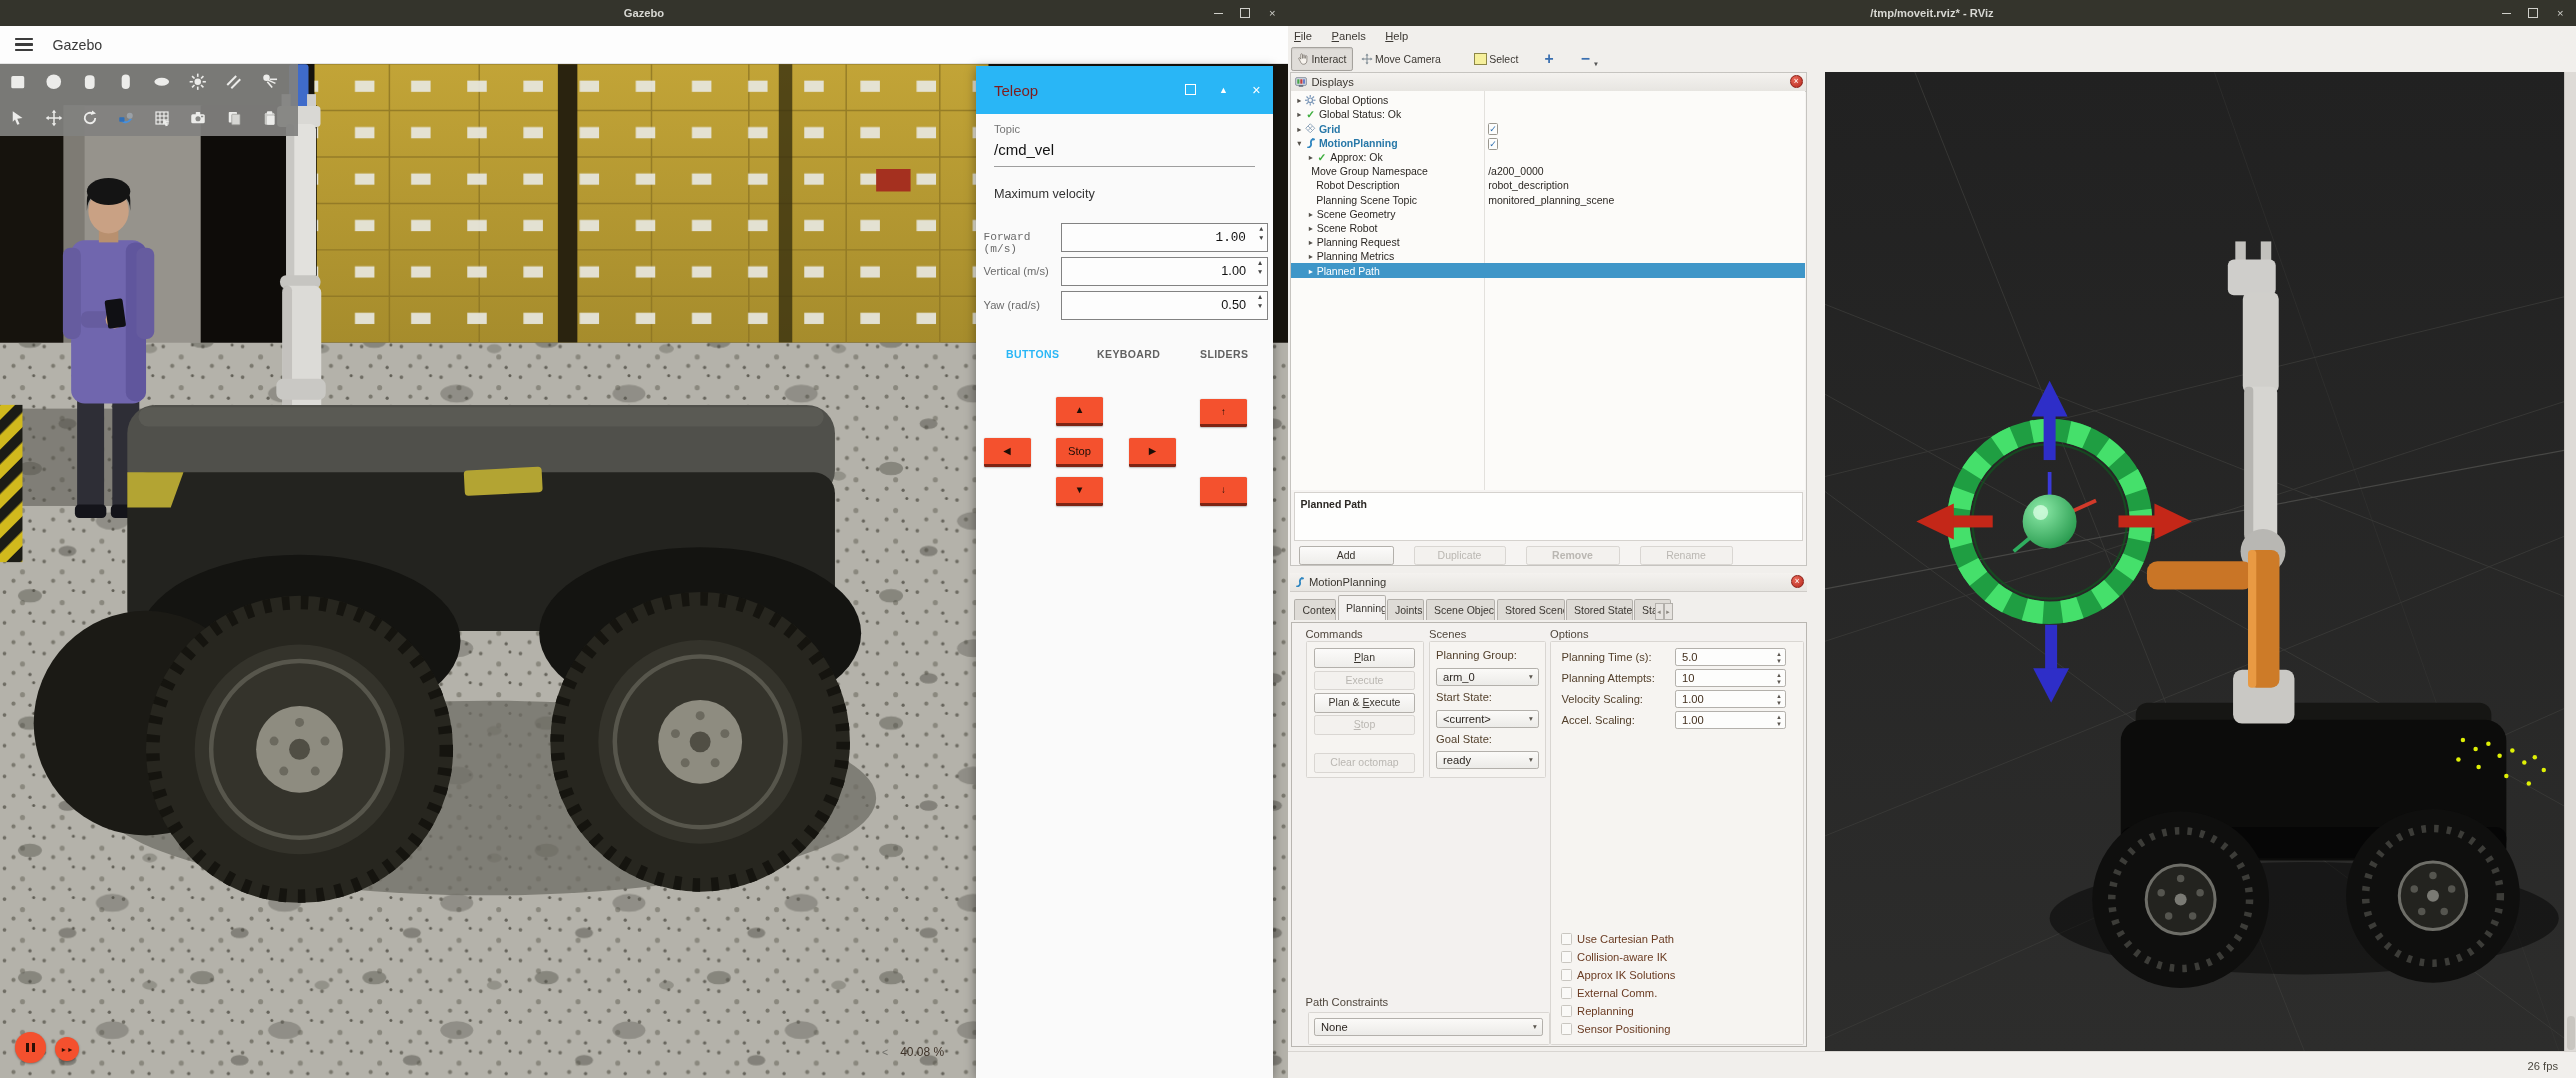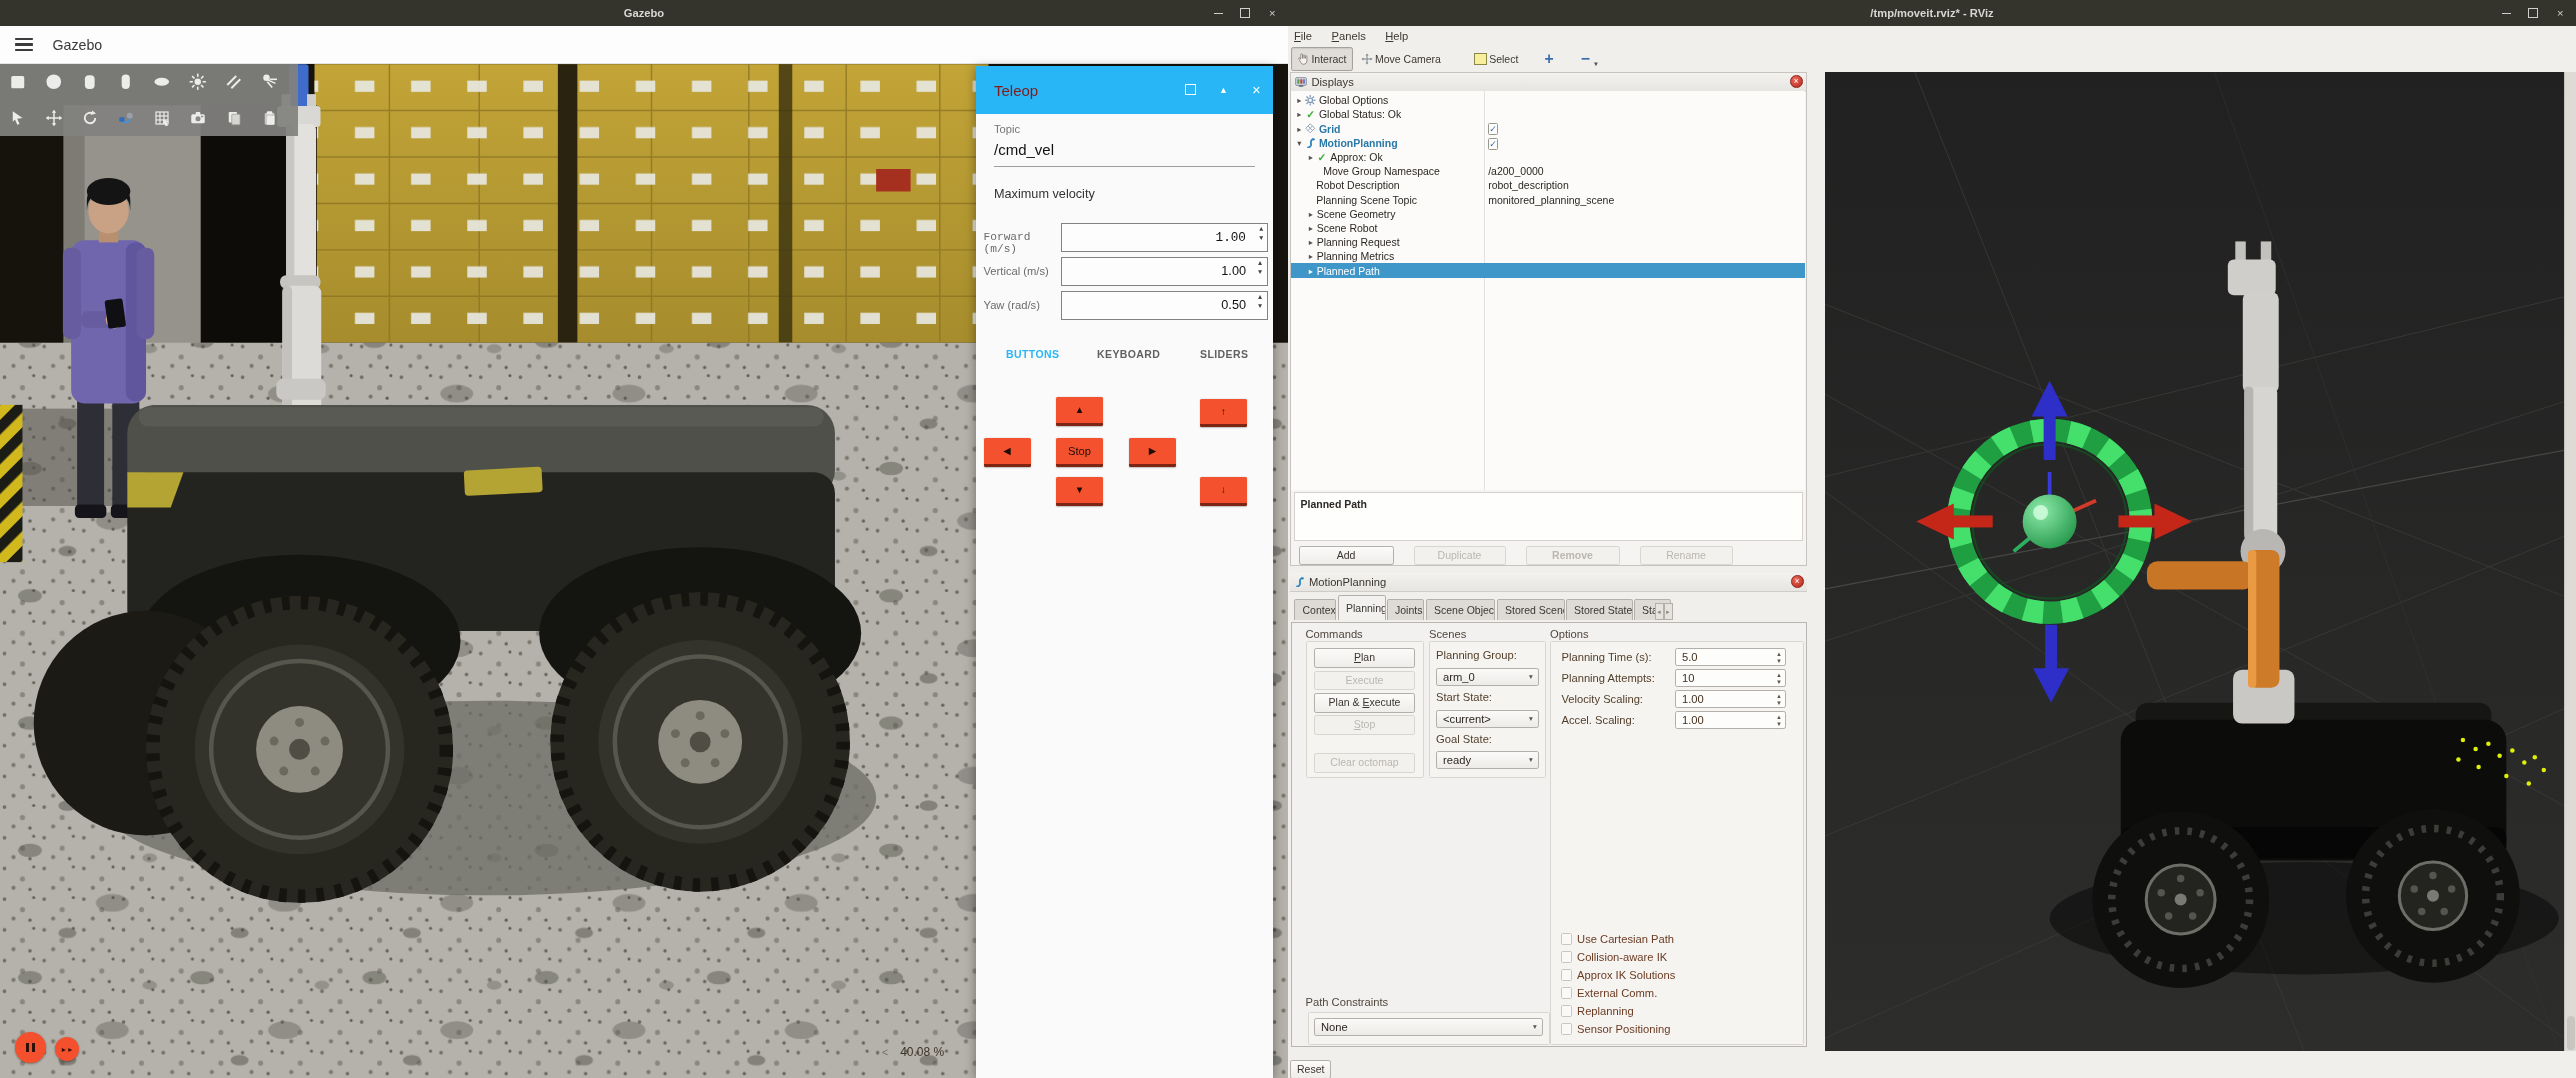--- a/index.html
+++ b/index.html
@@ -587,21 +587,21 @@
             </span>
           <span class="lbl blue">MotionPlanning</span>
           <span class="val"><span class="cbx">✓</span></span>
         </div>
         <div class="trow">
           <span class="exp" style="margin-left:15px;">▸</span>
           <span class="ic gcheck">✓</span>
           <span class="lbl">Approx: Ok</span>
         </div>
         <div class="trow">
-          <span class="lbl" style="margin-left:32px;">Move Group Namespace</span>
+          <span class="lbl" style="margin-left:20px;">Move Group Namespace</span>
           <span class="val">/a200_0000</span>
         </div>
         <div class="trow">
           <span class="lbl" style="margin-left:25px;">Robot Description</span>
           <span class="val">robot_description</span>
         </div>
         <div class="trow">
           <span class="lbl" style="margin-left:25px;">Planning Scene Topic</span>
           <span class="val">monitored_planning_scene</span>
         </div>
@@ -830,15 +830,18 @@
           <circle cx="300" cy="600" r="36" fill="url(#ballg)"></circle>
           <circle cx="288" cy="588" r="10" fill="#dcffe6" opacity=".75"></circle>
         </g>
       </svg>
     </div>
 
     <div id="rvscroll">
         <span class="hd"></span>
       </div>
 
+    <div id="rv-status">
+      <span>26 fps</span>
+    </div>
   </section>
 </div>
 
 
 </body></html>

